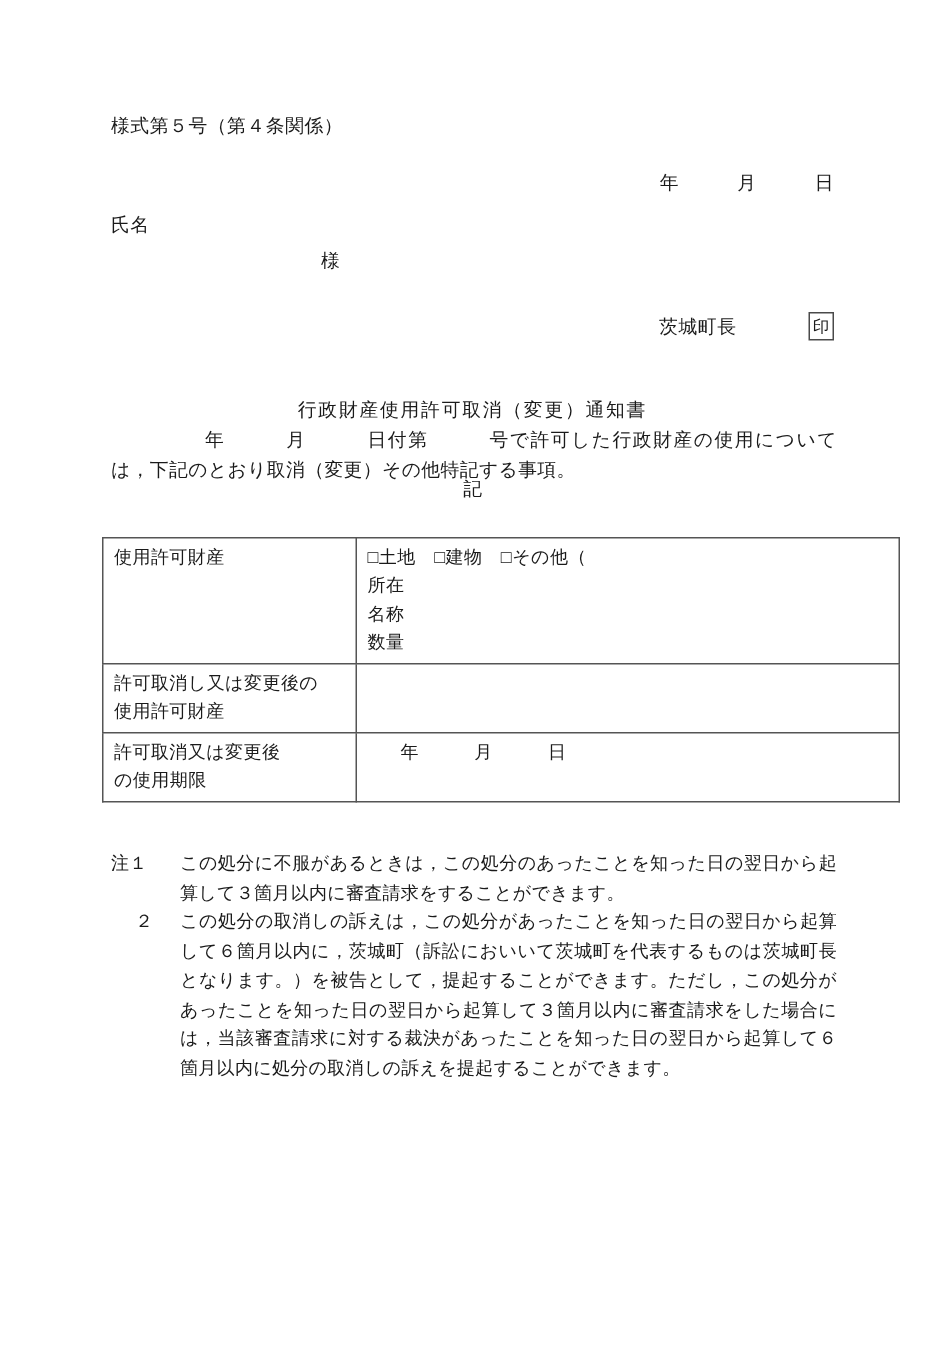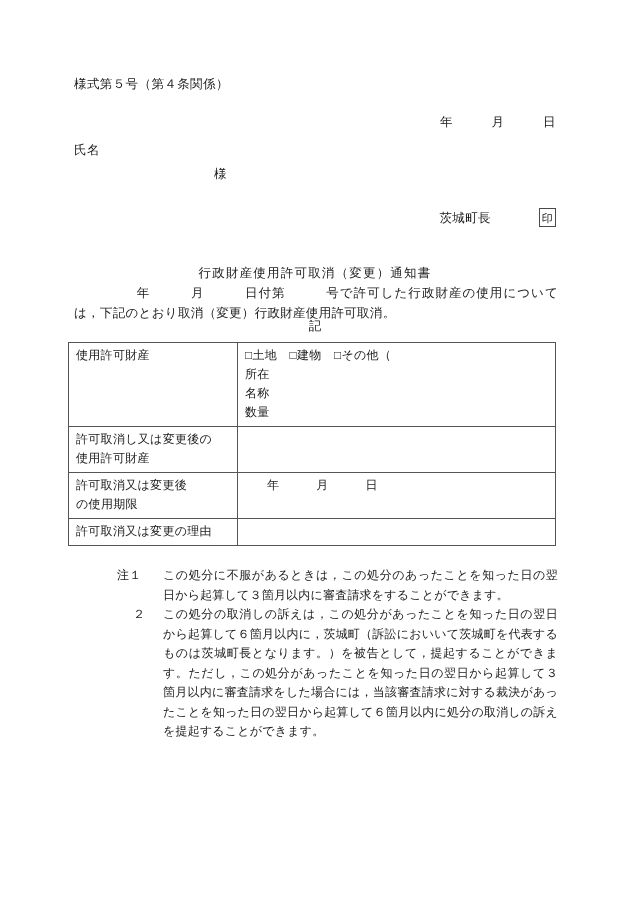--- a/index.html
+++ b/index.html
@@ -106,22 +106,22 @@
     right: 0;
     top: 318px;
     text-align: center;
     font-size: 12.5px;
   }
 
   
   table.form {
     position: absolute;
     left: 68px;
-    top: 342px;
-    width: 488px;
+    top: 358px;
+    width: 532px;
     border-collapse: collapse;
     table-layout: fixed;
     font-size: 12px;
   }
   table.form td {
     border: 1px solid #555;
     padding: 3px 6px 4px 7px;
     vertical-align: top;
     line-height: 19px;
     letter-spacing: 0.3px;
@@ -140,21 +140,20 @@
     right: 72px;
     top: 566px;
     font-size: 12px;
     line-height: 19.5px;
     letter-spacing: 0.2px;
   }
   .note {
     display: flex;
     align-items: flex-start;
     text-align: justify;
-    margin-left: 43px;
   }
   .note + .note { margin-top: 0px; }
   .note-marker {
     flex: 0 0 auto;
     white-space: pre;
     width: 46px;
   }
   .note-marker.sub { width: 46px; text-indent: 16px; }
   .note-body { flex: 1 1 auto; }
 </style>
@@ -175,21 +174,21 @@
   <div class="issuer">
     <span class="issuer-inner">
       <span class="issuer-name">茨城町長</span>
       <span class="seal-box">印</span>
     </span>
   </div>
 
   <div class="main-title">行政財産使用許可取消（変更）通知書</div>
 
   <div class="body-para">
-    <span class="indent"></span><span>年　　　月　　　日付第　　　号で許可した行政財産の使用については，下記のとおり</span><span>取消（変更）行政財産使用許可取消。</span>
+    <span class="indent"></span><span>年　　　月　　　日付第　　　号で許可した行政財産の使用については，下記のとおり</span><span>取消（変更）その他特記する事項。</span>
   </div>
 
   <div class="ki-mark">記</div>
 
   <table class="form">
     <tbody>
       <tr>
         <td class="label">使用許可財産</td>
         <td class="cell-lines">
           <span class="chk-row">□土地　□建物　□その他（　　　　　　　　　　　　　　　　　　　　　　）</span>
@@ -211,24 +210,20 @@
       <tr>
         <td class="label cell-lines">
           <span>許可取消又は変更後</span>
           <span>の使用期限</span>
         </td>
         <td class="cell-lines row-tall-pad">
           <span class="date-in-cell">年　　　月　　　日</span>
           <span>&nbsp;</span>
         </td>
       </tr>
-      <tr>
-        <td class="label">許可取消又は変更の理由</td>
-        <td>&nbsp;</td>
-      </tr>
     </tbody>
   </table>
 
   <div class="notes">
     <div class="note">
       <span class="note-marker">注１</span>
       <span class="note-body">この処分に不服があるときは，この処分のあったことを知った日の翌日から起算して３箇月以内に審査請求をすることができます。</span>
     </div>
     <div class="note">
       <span class="note-marker sub">２</span>

